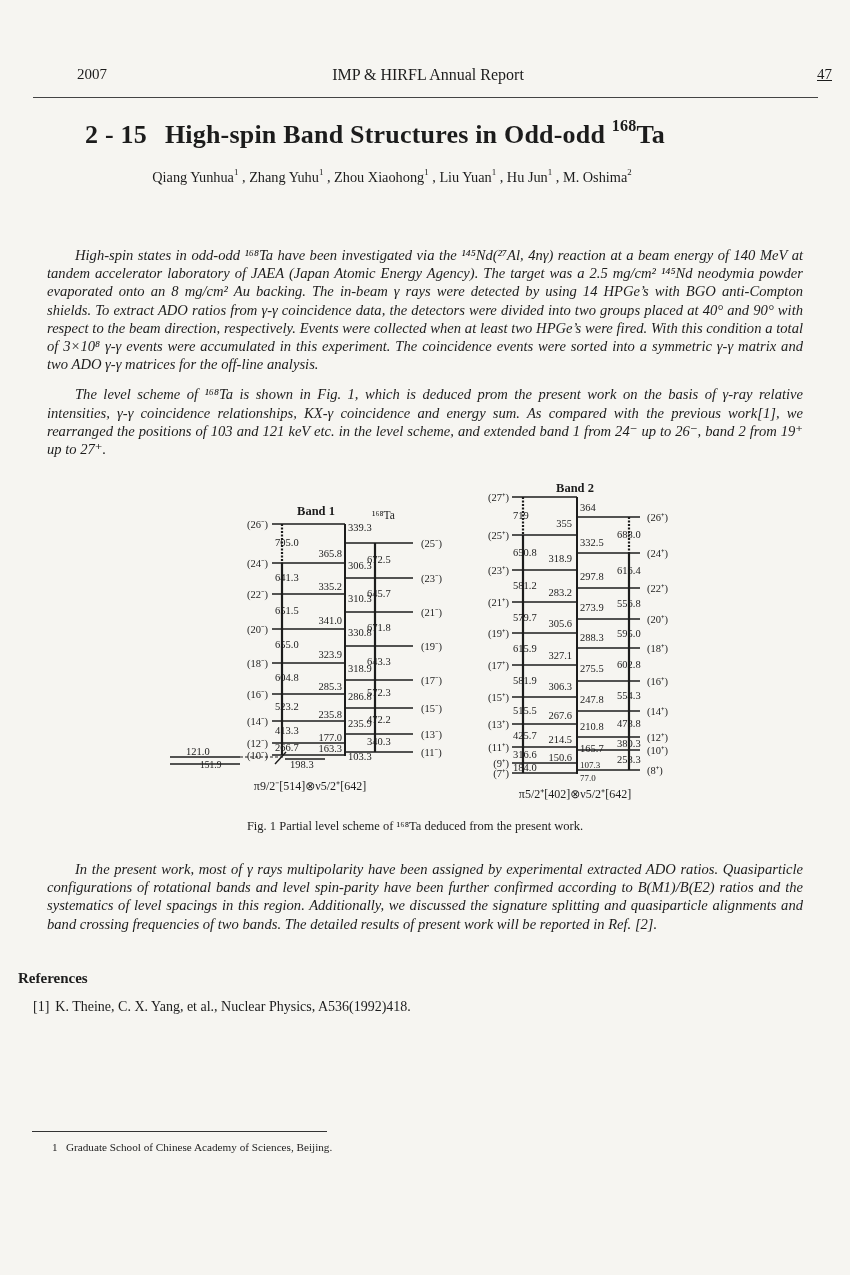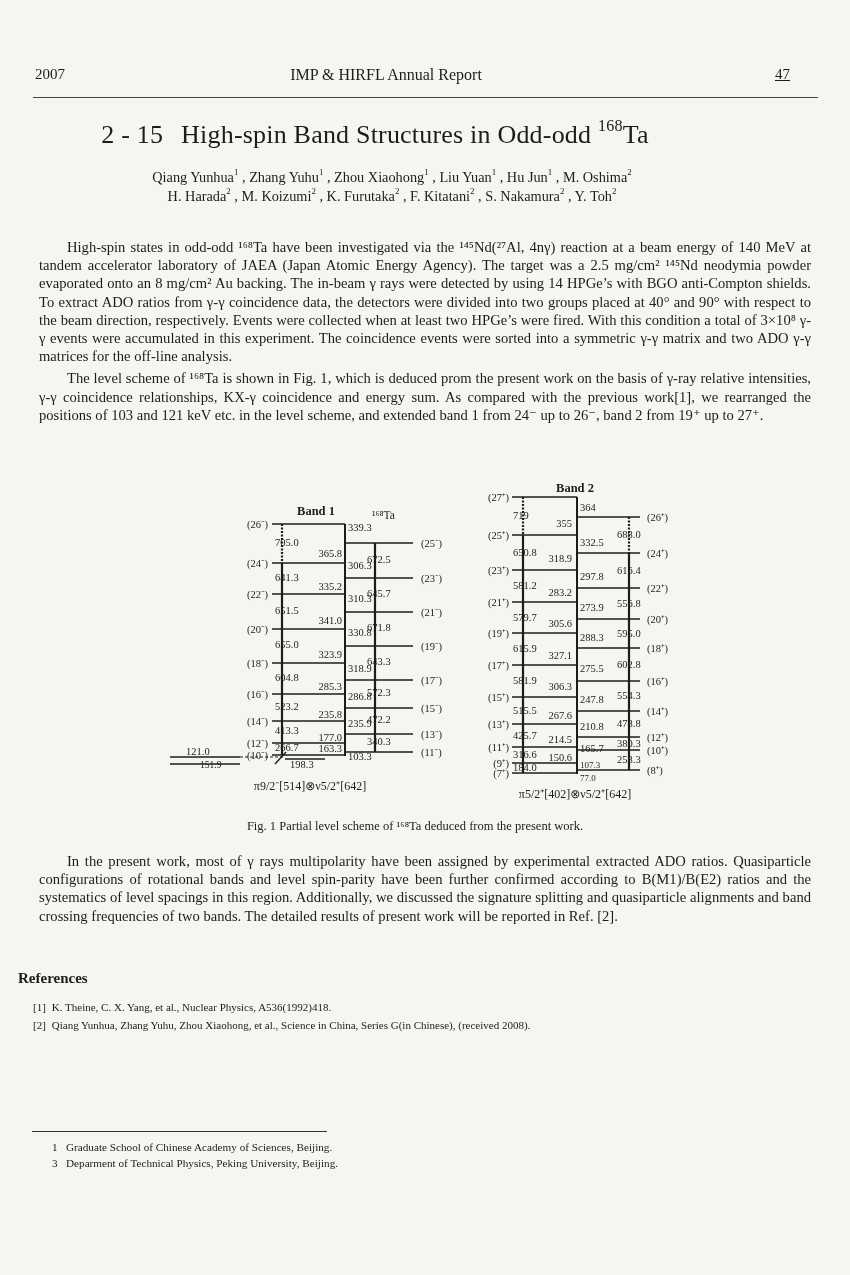--- a/index.html
+++ b/index.html
@@ -4,68 +4,67 @@
 <style>
   html, body { margin: 0; padding: 0; }
   body {
     width: 850px; height: 1275px; overflow: hidden;
     background: #f6f5f1;
     font-family: "Liberation Serif", "DejaVu Serif", serif;
     color: #1c1c1c;
     position: relative;
   }
   .abs { position: absolute; }
-  .hdr { top: 66px; font-size: 15px; }
+  .hdr { top: 66px; font-size: 15px; margin-left: 42px; }
   #hdr-year { left: 35px; }
   #hdr-title { left: 0; width: 772px; text-align: center; font-size: 16px; }
   #hdr-page { left: 775px; text-decoration: underline; }
   .rule { left: 33px; width: 785px; top: 97px; height: 1px; background: #444; }
   .title {
     top: 120px; left: 0; width: 750px; text-align: center;
-    font-size: 26px; font-weight: normal;
+    font-size: 26px; font-weight: bold;
     font-family: "Liberation Serif", serif;
     letter-spacing: 0.2px;
   }
   .title .num { margin-right: 18px; }
   sup { font-size: 0.62em; line-height: 0; vertical-align: 0.75em; }
   .authors {
     top: 168px; left: 0; width: 784px; text-align: center;
     font-size: 14.3px; line-height: 18.5px;
   }
   .para {
     left: 35px; width: 780px; font-size: 14.6px; line-height: 18.2px;
     text-align: justify;
   }
-  .para p { margin: 4px; text-indent: 28px; }
+  .para p { margin: 12px; text-indent: 28px; font-style: italic; }
   #para1 { top: 234px; }
   #para3 { top: 848px; }
   .caption { top: 819px; left: 0; width: 830px; text-align: center; font-size: 12.5px; }
   .refs-title { top: 970px; left: 18px; font-size: 15px; font-weight: bold; }
-  .refs { top: 998px; left: 33px; font-size: 11px; line-height: 18px; }
+  .refs { top: 998px; left: 33px; font-size: 14px; line-height: 18px; }
   .refs div span.br { margin-right: 6px; }
   .fn-rule { top: 1131px; left: 32px; width: 295px; height: 1px; background: #333; }
   .fns { top: 1140px; left: 52px; font-size: 11.2px; line-height: 15.5px; }
   .fns span.n { display: inline-block; width: 14px; }
   svg text { font-family: "Liberation Serif", serif; fill: #1c1c1c; }
 </style>
 </head>
 <body>
 
 <div class="abs hdr" id="hdr-year">2007</div>
 <div class="abs hdr" id="hdr-title">IMP &amp; HIRFL Annual Report</div>
 <div class="abs hdr" id="hdr-page">47</div>
 <div class="abs rule"></div>
 
 <div class="abs title">
   <span class="num">2 - 15</span><span>High-spin Band Structures in Odd-odd </span><sup>168</sup><span>Ta</span>
 </div>
 
 <div class="abs authors" id="authors">
     <div><span>Qiang Yunhua<sup>1</sup></span> , <span>Zhang Yuhu<sup>1</sup></span> , <span>Zhou Xiaohong<sup>1</sup></span> , <span>Liu Yuan<sup>1</sup></span> , <span>Hu Jun<sup>1</sup></span> , <span>M. Oshima<sup>2</sup></span></div>
-    <div><span>H. Harada<sup>2</sup></span> , <span>M. Koizumi<sup>2</sup></span> , <span>K. Furutaka<sup>2</sup></span> , <span>F. Kitatani<sup>2</sup></span> , <span>S. Nakamura<sup>2</sup></span> , <span>Y. Toh<sup>2</sup></span></div>
   </div>
 
 <div class="abs para" id="para1">
   <p>High-spin states in odd-odd ¹⁶⁸Ta have been investigated via the ¹⁴⁵Nd(²⁷Al, 4nγ) reaction at a beam energy of 140 MeV at tandem accelerator laboratory of JAEA (Japan Atomic Energy Agency). The target was a 2.5 mg/cm² ¹⁴⁵Nd neodymia powder evaporated onto an 8 mg/cm² Au backing. The in-beam γ rays were detected by using 14 HPGe’s with BGO anti-Compton shields. To extract ADO ratios from γ-γ coincidence data, the detectors were divided into two groups placed at 40° and 90° with respect to the beam direction, respectively. Events were collected when at least two HPGe’s were fired. With this condition a total of 3×10⁸ γ-γ events were accumulated in this experiment. The coincidence events were sorted into a symmetric γ-γ matrix and two ADO γ-γ matrices for the off-line analysis.</p>
   <p>The level scheme of ¹⁶⁸Ta is shown in Fig. 1, which is deduced prom the present work on the basis of γ-ray relative intensities, γ-γ coincidence relationships, KX-γ coincidence and energy sum. As compared with the previous work[1], we rearranged the positions of 103 and 121 keV etc. in the level scheme, and extended band 1 from 24⁻ up to 26⁻, band 2 from 19⁺ up to 27⁺.</p>
 </div>
 
 <svg class="abs" style="left:0;top:470px;" width="850" height="345" viewBox="0 470 850 345">
   <g id="fig" stroke="#1c1c1c" fill="none">
       <text x="316" y="515" font-size="12.5" text-anchor="middle" stroke="none" font-weight="bold">Band 1</text>
@@ -268,20 +267,18 @@
 
 <div class="abs caption">Fig. 1  Partial level scheme of ¹⁶⁸Ta deduced from the present work.</div>
 
 <div class="abs para" id="para3">
   <p>In the present work, most of γ rays multipolarity have been assigned by experimental extracted ADO ratios. Quasiparticle configurations of rotational bands and level spin-parity have been further confirmed according to B(M1)/B(E2) ratios and the systematics of level spacings in this region. Additionally, we discussed the signature splitting and quasiparticle alignments and band crossing frequencies of two bands. The detailed results of present work will be reported in Ref. [2].</p>
 </div>
 
 <div class="abs refs-title">References</div>
 <div class="abs refs">
   <div><span class="br">[1]</span><span>K. Theine, C. X. Yang, et al., Nuclear Physics, A536(1992)418.</span></div>
-  <div><span class="br">[2]</span><span>Qiang Yunhua, Zhang Yuhu, Zhou Xiaohong, et al., Science in China, Series G(in Chinese), (received 2008).</span></div>
 </div>
 
 <div class="abs fn-rule"></div>
 <div class="abs fns">
   <div><span class="n">1</span><span>Graduate School of Chinese Academy of Sciences, Beijing.</span></div>
-  <div><span class="n">3</span><span>Deparment of Technical Physics, Peking University, Beijing.</span></div>
 </div>
 
 </body></html>

